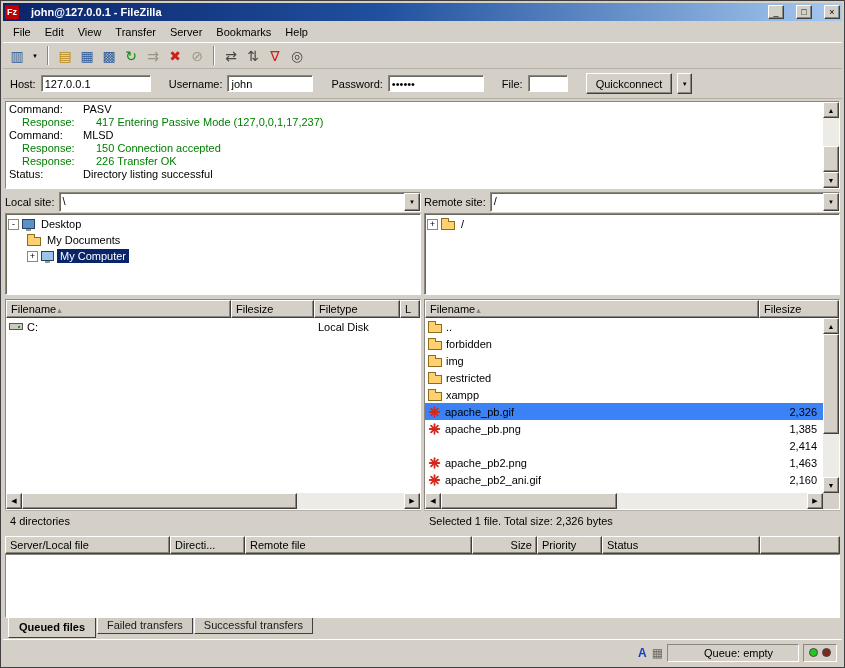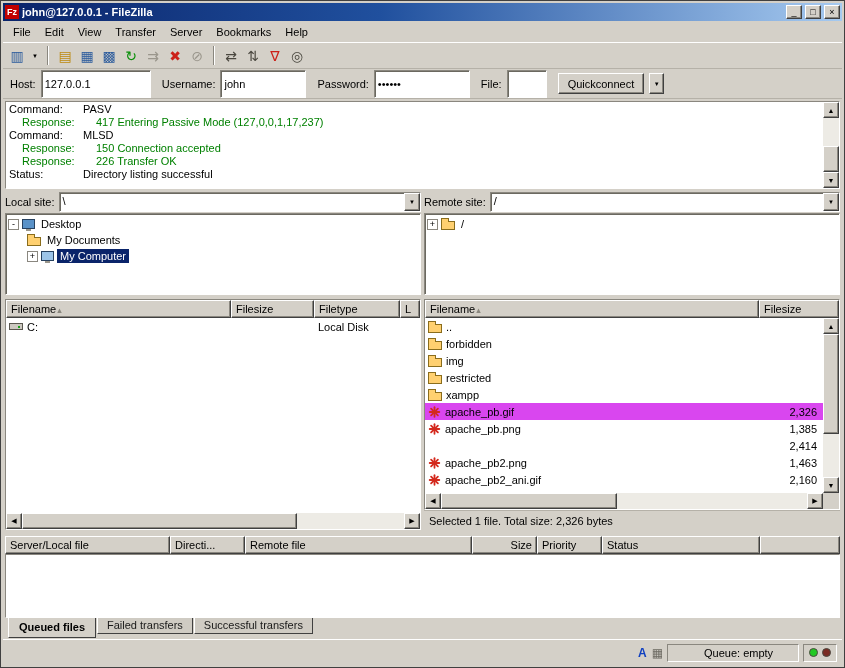--- a/index.html
+++ b/index.html
@@ -9,42 +9,42 @@
     border:1px solid #404040;padding:2px;display:flex;flex-direction:column;
     font-family:"Liberation Sans",sans-serif;font-size:11px;overflow:hidden;
     cursor:default;
   }
   
   .r{border:1px solid;border-color:#fff #404040 #404040 #fff;box-shadow:inset -1px -1px 0 #8a877f;background:#d4d0c8;}
   .s2{border:1px solid;border-color:#8a877f #fff #fff #8a877f;box-shadow:inset 1px 1px 0 #6b6960;background:#fff;}
   .sunk{border:1px solid;border-color:#8a877f #fff #fff #8a877f;}
   
   .titlebar{flex:0 0 18px;background:linear-gradient(90deg,#0a246a 0%,#20509e 45%,#a6caf0 100%);
-    display:flex;align-items:center;gap:3px;padding:0 2px;}
+    display:flex;align-items:center;gap:12px;padding:0 2px;}
   .title-icon{width:14px;height:14px;background:#c00000;color:#fff;font-weight:bold;font-size:9px;
     display:flex;align-items:center;justify-content:center;flex:0 0 14px;}
   .title-text{flex:1;color:#fff;font-weight:bold;white-space:nowrap;overflow:hidden;}
   .tbtn{width:16px;height:14px;font-size:9px;line-height:11px;text-align:center;padding:0;flex:0 0 16px;}
   
   .menubar{flex:0 0 21px;display:flex;align-items:center;padding:0 3px;}
   .menu-item{padding:3px 7px;}
   
   .toolbar{flex:0 0 27px;display:flex;align-items:center;padding:1px 4px;gap:2px;
     border-top:1px solid #fff;border-bottom:1px solid #b5b1a8;}
   .ticn{width:20px;height:20px;display:flex;align-items:center;justify-content:center;font-size:14px;}
   .tdrop{width:12px;height:20px;display:flex;align-items:center;justify-content:center;}
   .tdrop::after{content:"▼";font-size:6px;}
   .tsep{width:2px;height:19px;border-left:1px solid #8a877f;border-right:1px solid #fff;margin:0 4px;}
   .c-blue{color:#2a5a9c}.c-gold{color:#bd8a10}.c-green{color:#089008}.c-red{color:#cc2018}
   .c-gray{color:#9a968c}.c-dark{color:#4a473f}
   
   .qc{flex:0 0 30px;display:flex;align-items:center;padding:0 7px;gap:5px;border-bottom:1px solid #b5b1a8;}
   .qc .lbl{white-space:nowrap;}
-  .qc .gap{margin-left:6px;}
-  input.field{height:28px;padding:2px 3px;font-family:"Liberation Sans",sans-serif;font-size:11px;outline:none;}
+  .qc .gap{margin-left:13px;}
+  input.field{height:17px;padding:2px 3px;font-family:"Liberation Sans",sans-serif;font-size:11px;outline:none;}
   .w-host{width:110px}.w-user{width:86px}.w-pass{width:96px}.w-port{width:40px}
   .btn{height:21px;padding:0 9px;font-family:"Liberation Sans",sans-serif;font-size:11px;}
   .btn-drop{width:15px;height:21px;display:flex;align-items:center;justify-content:center;padding:0;}
   .btn-drop::after{content:"▼";font-size:6px;}
   
   .log{flex:0 0 88px;margin:2px 2px 2px 2px;display:flex;overflow:hidden;}
   .log-lines{flex:1;padding:1px 3px;overflow:hidden;background:#fff;}
   .log-row{height:13px;line-height:13px;display:flex;white-space:nowrap;}
   .log-label{flex:0 0 74px;}
   .lg-resp{color:#008000;margin-left:13px;}
@@ -74,21 +74,21 @@
   .tree-label{padding:1px 3px;white-space:nowrap;}
   .tree-label.selected{background:#0a246a;color:#fff;}
   .vsplit{flex:0 0 4px;}
   .listwrap{flex:1;display:flex;flex-direction:column;min-height:0;background:#fff;}
   .lheader{flex:0 0 18px;display:flex;overflow:hidden;background:#d4d0c8;}
   .hcell{padding:2px 4px;white-space:nowrap;overflow:hidden;display:flex;align-items:center;gap:1px;}
   .sort::after{content:"▴";color:#8a877f;font-size:9px;}
   .listbody{flex:1;background:#fff;overflow:hidden;}
   .bodyrow{flex:1;display:flex;min-height:0;}
   .lrow{height:17px;display:flex;align-items:center;}
-  .lrow.sel{background:#d946ef;}
+  .lrow.sel{background:#3b82f6;}
   .cname{display:flex;align-items:center;gap:4px;padding-left:3px;overflow:hidden;white-space:nowrap;}
   .csize{text-align:right;padding-right:6px;white-space:nowrap;}
   .ctype{padding-left:4px;white-space:nowrap;}
   .lc-name{flex:0 0 225px}.lc-size{flex:0 0 83px}.lc-type{flex:0 0 86px}.lc-rest{flex:1}
   .rc-name{flex:0 0 334px}.rc-size{flex:1}
   .statusline{flex:0 0 20px;display:flex;align-items:center;padding:1px 5px;border-top:1px solid #b5b1a8;}
   
   .i-folder{position:relative;width:14px;height:9px;background:#ffd070;border:1px solid #8a6d1d;flex:0 0 14px;margin-top:3px;}
   .i-folder::before{content:"";position:absolute;top:-4px;left:-1px;width:6px;height:3px;background:#ffd070;
     border:1px solid #8a6d1d;border-bottom:none;}
@@ -265,20 +265,23 @@
           </div>
         </div>
         <div class="hsb">
           <button class="sbb r a-lf"></button>
           <div class="track">
             <div class="thumb r" style="top:0;bottom:0;left:0;width:72%;"></div>
           </div>
           <button class="sbb r a-rt"></button>
         </div>
       </div>
+      <div class="statusline">
+        <span>4 directories</span>
+      </div>
     </div>
 
     <div class="pane">
       <div class="site-row">
         <span>Remote site:</span>
         <div class="combo s2">
           <span class="combo-text">/</span>
           <button class="combo-btn r"></button>
         </div>
       </div>

